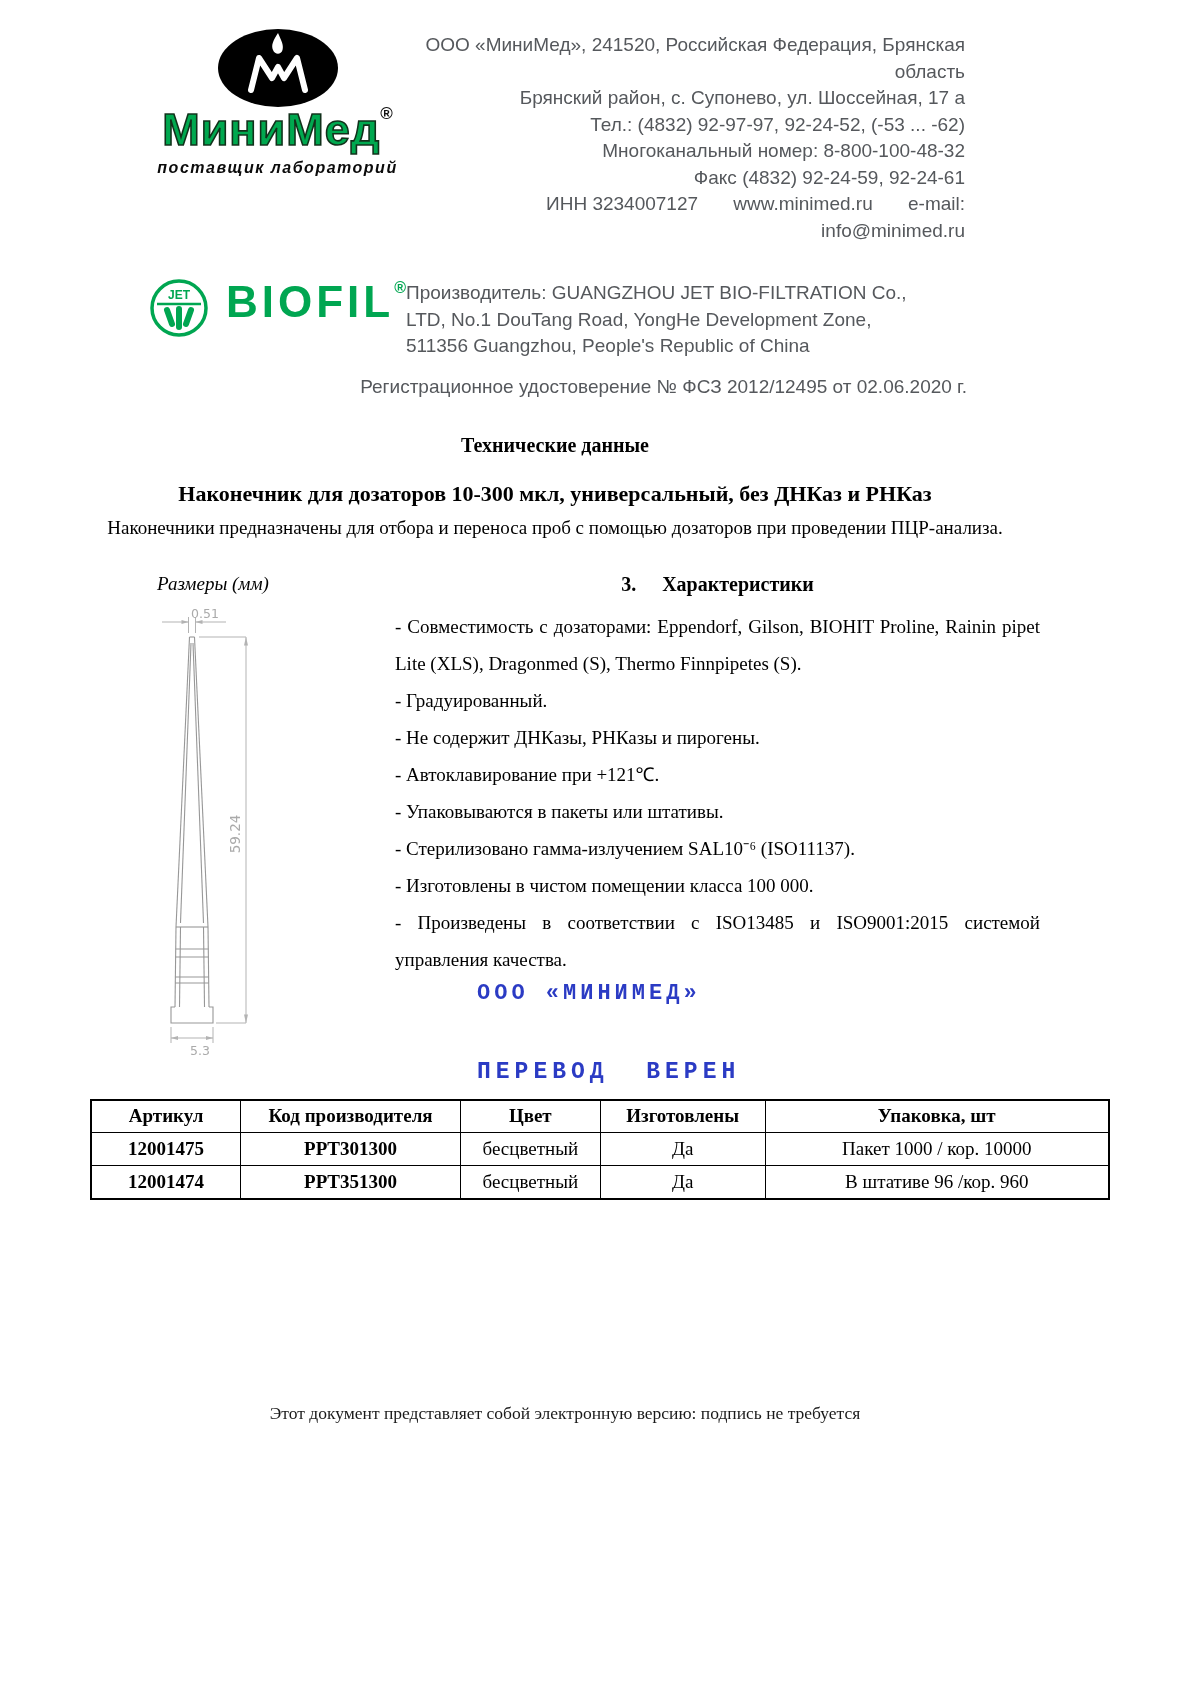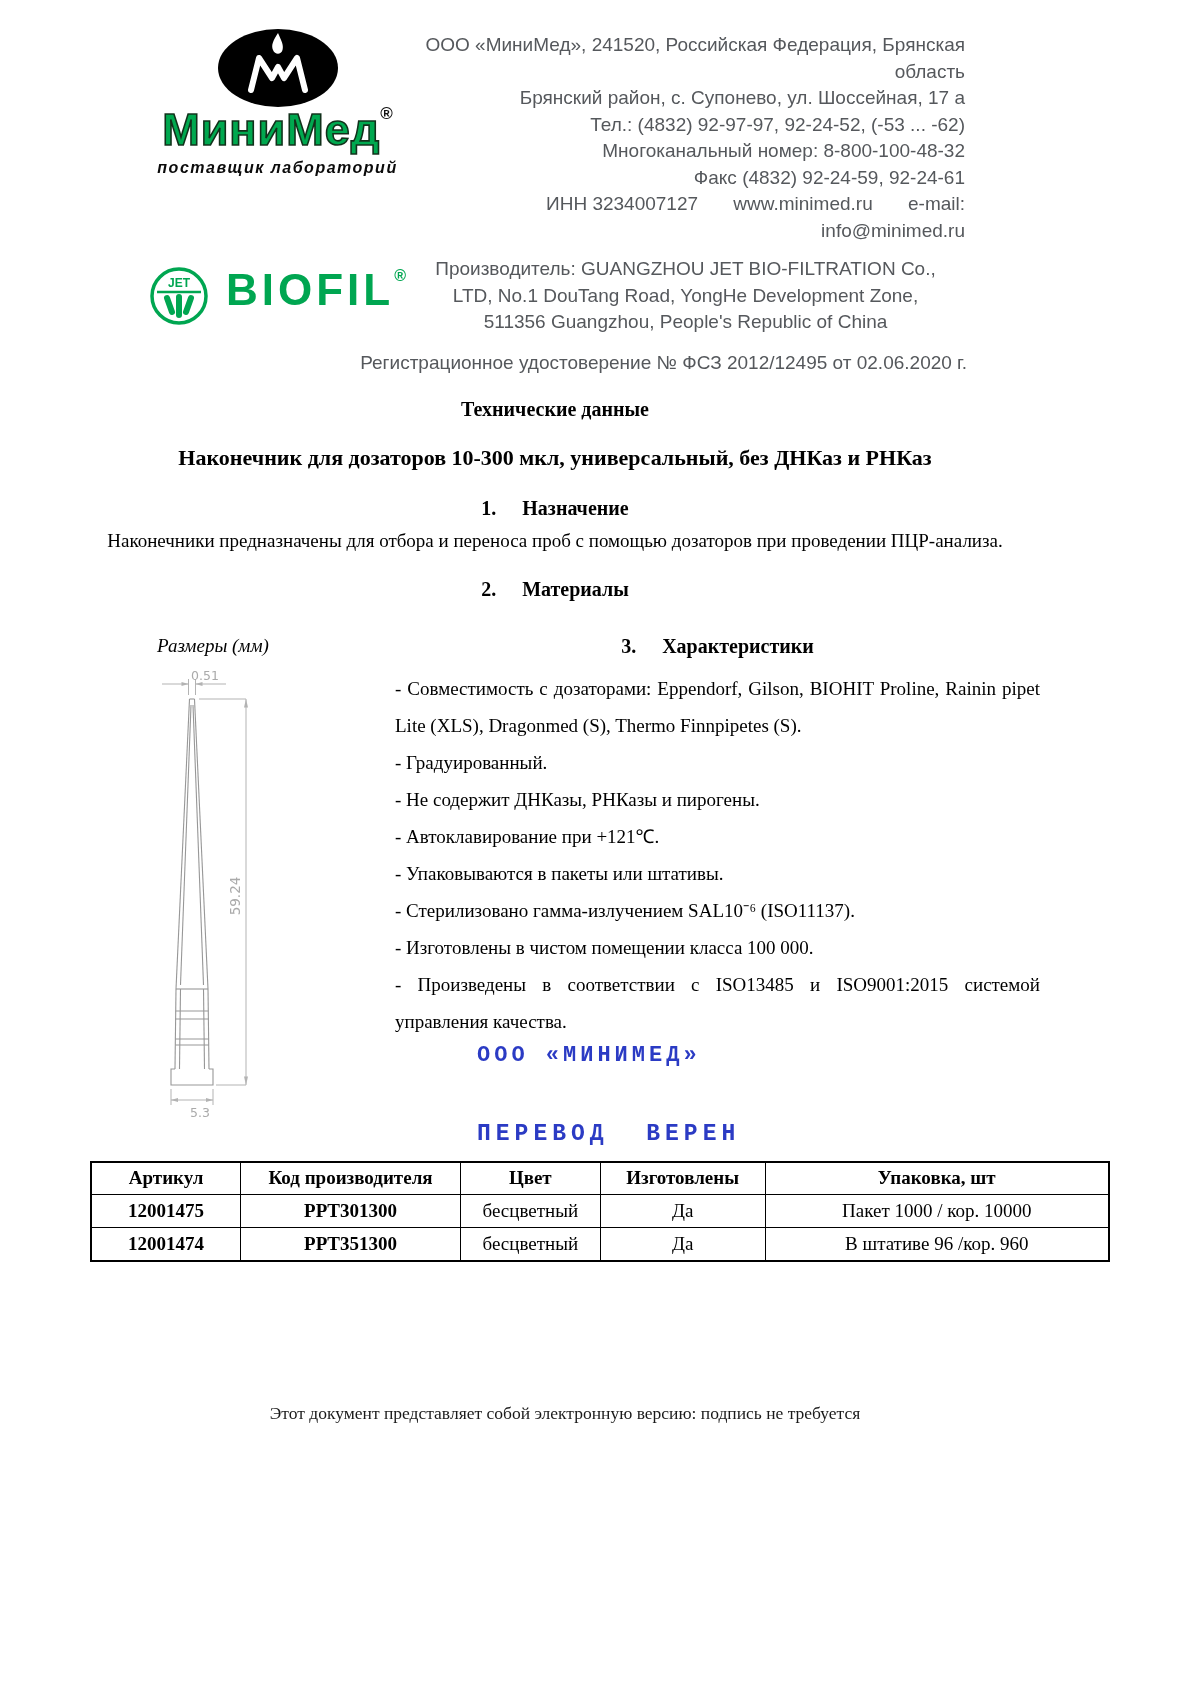--- a/index.html
+++ b/index.html
@@ -23,28 +23,28 @@
   .inn-line span { margin-left:30px; }
   .inn-line span:first-child { margin-left:0; }
 
   
   .biofil-row { display:flex; align-items:center; padding:12px 235px 0 148px; }
   .biofil-logo { display:flex; align-items:flex-start; gap:16px; flex:none; }
   .biofil-brand { font-family:"Liberation Sans", sans-serif; font-weight:bold; font-size:44px;
                   color:#00a651; letter-spacing:4px; }
   .biofil-reg { font-family:"Liberation Sans", sans-serif; font-weight:bold; font-size:16px;
                 color:#00a651; vertical-align:24px; letter-spacing:0; }
-  .producer-block { flex:1; text-align:center; }
+  .producer-block { flex:1; text-align:left;margin-top:24px; }
 
   .registration { text-align:right; padding-right:233px; margin-top:16px;
                   font-family:"Liberation Sans", sans-serif; font-size:19px; color:#55585c; }
 
   
   .centerblock { width:1110px; text-align:center; }
-  .doc-title { margin-top:24px; font-size:20px; font-weight:bold; }
+  .doc-title { margin-top:36px; font-size:20px; font-weight:bold; }
   .product-title { margin-top:24px; font-size:22px; font-weight:bold; }
   .sec-heading { margin-top:26px; font-size:20px; font-weight:bold; }
   .sec-heading .hgap { margin-left:26px; }
   .purpose-text { margin-top:10px; font-size:19px; }
   .materials { margin:6px 0 0 120px; }
   .materials .mline { font-size:19px; line-height:33px; }
 
   
   .two-col { display:flex; margin:34px 0 0 120px; }
   .left-col { width:275px; flex:none; }
@@ -124,28 +124,22 @@
       <div class="hl">LTD, No.1 DouTang Road, YongHe Development Zone,</div>
       <div class="hl">511356 Guangzhou, People's Republic of China</div>
     </div>
   </div>
 
   <div class="registration">Регистрационное удостоверение № ФСЗ 2012/12495 от 02.06.2020 г.</div>
 
   <div class="centerblock doc-title">Технические данные</div>
   <div class="centerblock product-title">Наконечник для дозаторов 10-300 мкл, универсальный, без ДНКаз и РНКаз</div>
 
-  <div class="centerblock sec-heading">
-    <span>1.</span><span class="hgap">Назначение</span>
-  </div>
   <div class="centerblock purpose-text">Наконечники предназначены для отбора и переноса проб с помощью дозаторов при проведении ПЦР-анализа.</div>
 
-  <div class="centerblock sec-heading">
-    <span>2.</span><span class="hgap">Материалы</span>
-  </div>
 
   <div class="two-col">
 
     <div class="left-col">
       <div class="dims-caption">Размеры (мм)</div>
       <div class="drawing-wrap">
         <svg width="150" height="450" viewBox="0 0 150 450">
 
           <g stroke="#979797" fill="none" stroke-width="1.1">
             <path d="M47.5 28 L34 318"></path>

